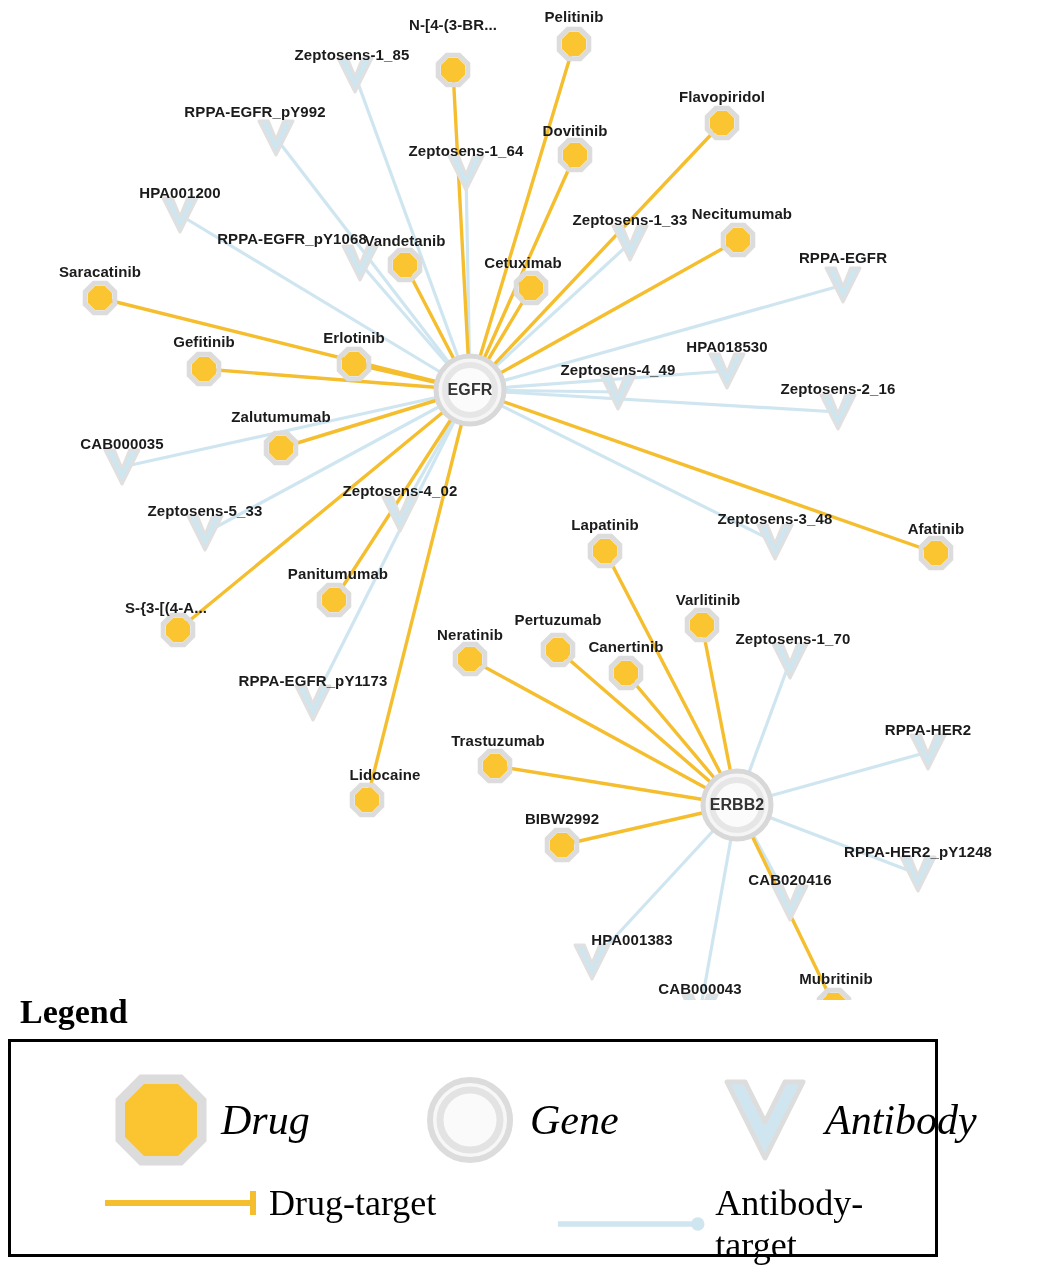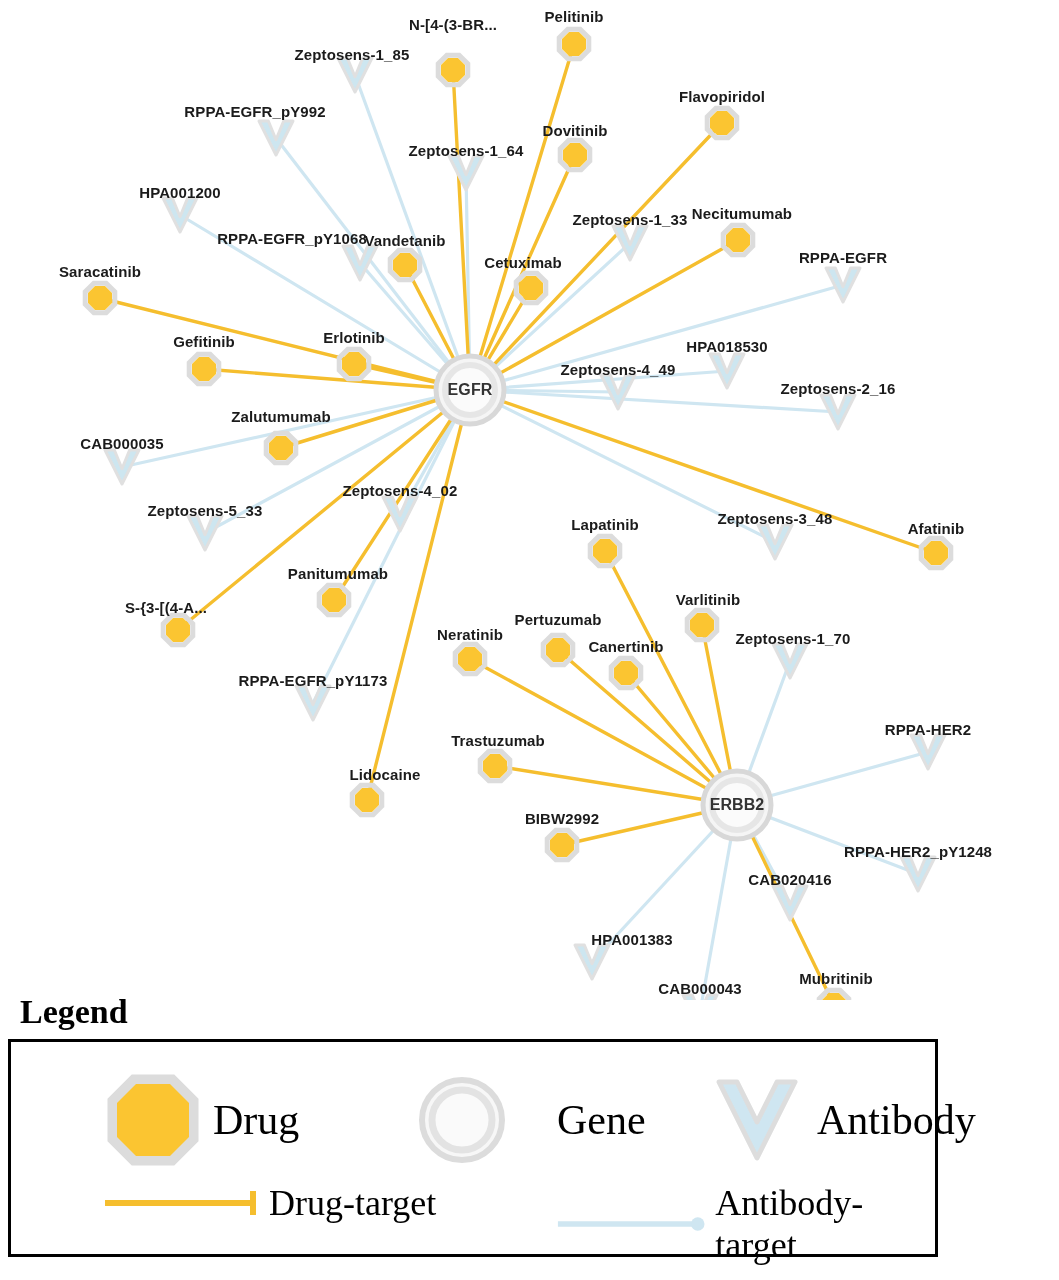--- a/index.html
+++ b/index.html
@@ -55,22 +55,23 @@
   }
   .legend-box {
     border: 3px solid #000;
     height: 218px;
     position: relative;
     background: #fff;
     box-sizing: border-box;
   }
   .legend-row-items {
     position: absolute;
-    left: 0; top: 10px; width: 100%;
+    left: 8px; top: 10px; width: 100%;
     height: 120px;
+    font-style: italic;
   }
   .legend-item {
     position: absolute;
     display: flex;
     align-items: center;
   }
   .legend-text {
     font-family: "Liberation Serif", serif;
     font-size: 42px;
     color: #000;
@@ -262,21 +263,21 @@
   <div class="legend-title">Legend</div>
   <div class="legend-box">
     <div class="legend-row-items">
       <div class="legend-item" style="left:96px; top:22px;">
         <svg width="92" height="92" viewBox="0 0 92 92">
           <polygon points="27,6 65,6 86,27 86,65 65,86 27,86 6,65 6,27" fill="none" stroke="#dcdcdc" stroke-width="11"></polygon>
           <polygon points="29,10 63,10 82,29 82,63 63,82 29,82 10,63 10,29" fill="#FBC531"></polygon>
         </svg>
         <span class="legend-text">Drug</span>
       </div>
-      <div class="legend-item" style="left:405px; top:22px;gap:35px;">
+      <div class="legend-item" style="left:405px; top:22px;">
         <svg width="92" height="92" viewBox="0 0 92 92">
           <circle cx="46" cy="46" r="40" fill="#f7f7f7" stroke="#dcdcdc" stroke-width="6"></circle>
           <circle cx="46" cy="46" r="30" fill="#fafafa" stroke="#e3e3e3" stroke-width="7"></circle>
         </svg>
         <span class="legend-text">Gene</span>
       </div>
       <div class="legend-item" style="left:700px; top:22px;">
         <svg width="92" height="92" viewBox="0 0 92 92">
           <path d="M8 8 L46 84 L84 8 L66 8 L46 48 L26 8 Z" fill="#cfe6f1" stroke="#dddddd" stroke-width="5" stroke-linejoin="round"></path>
         </svg>

